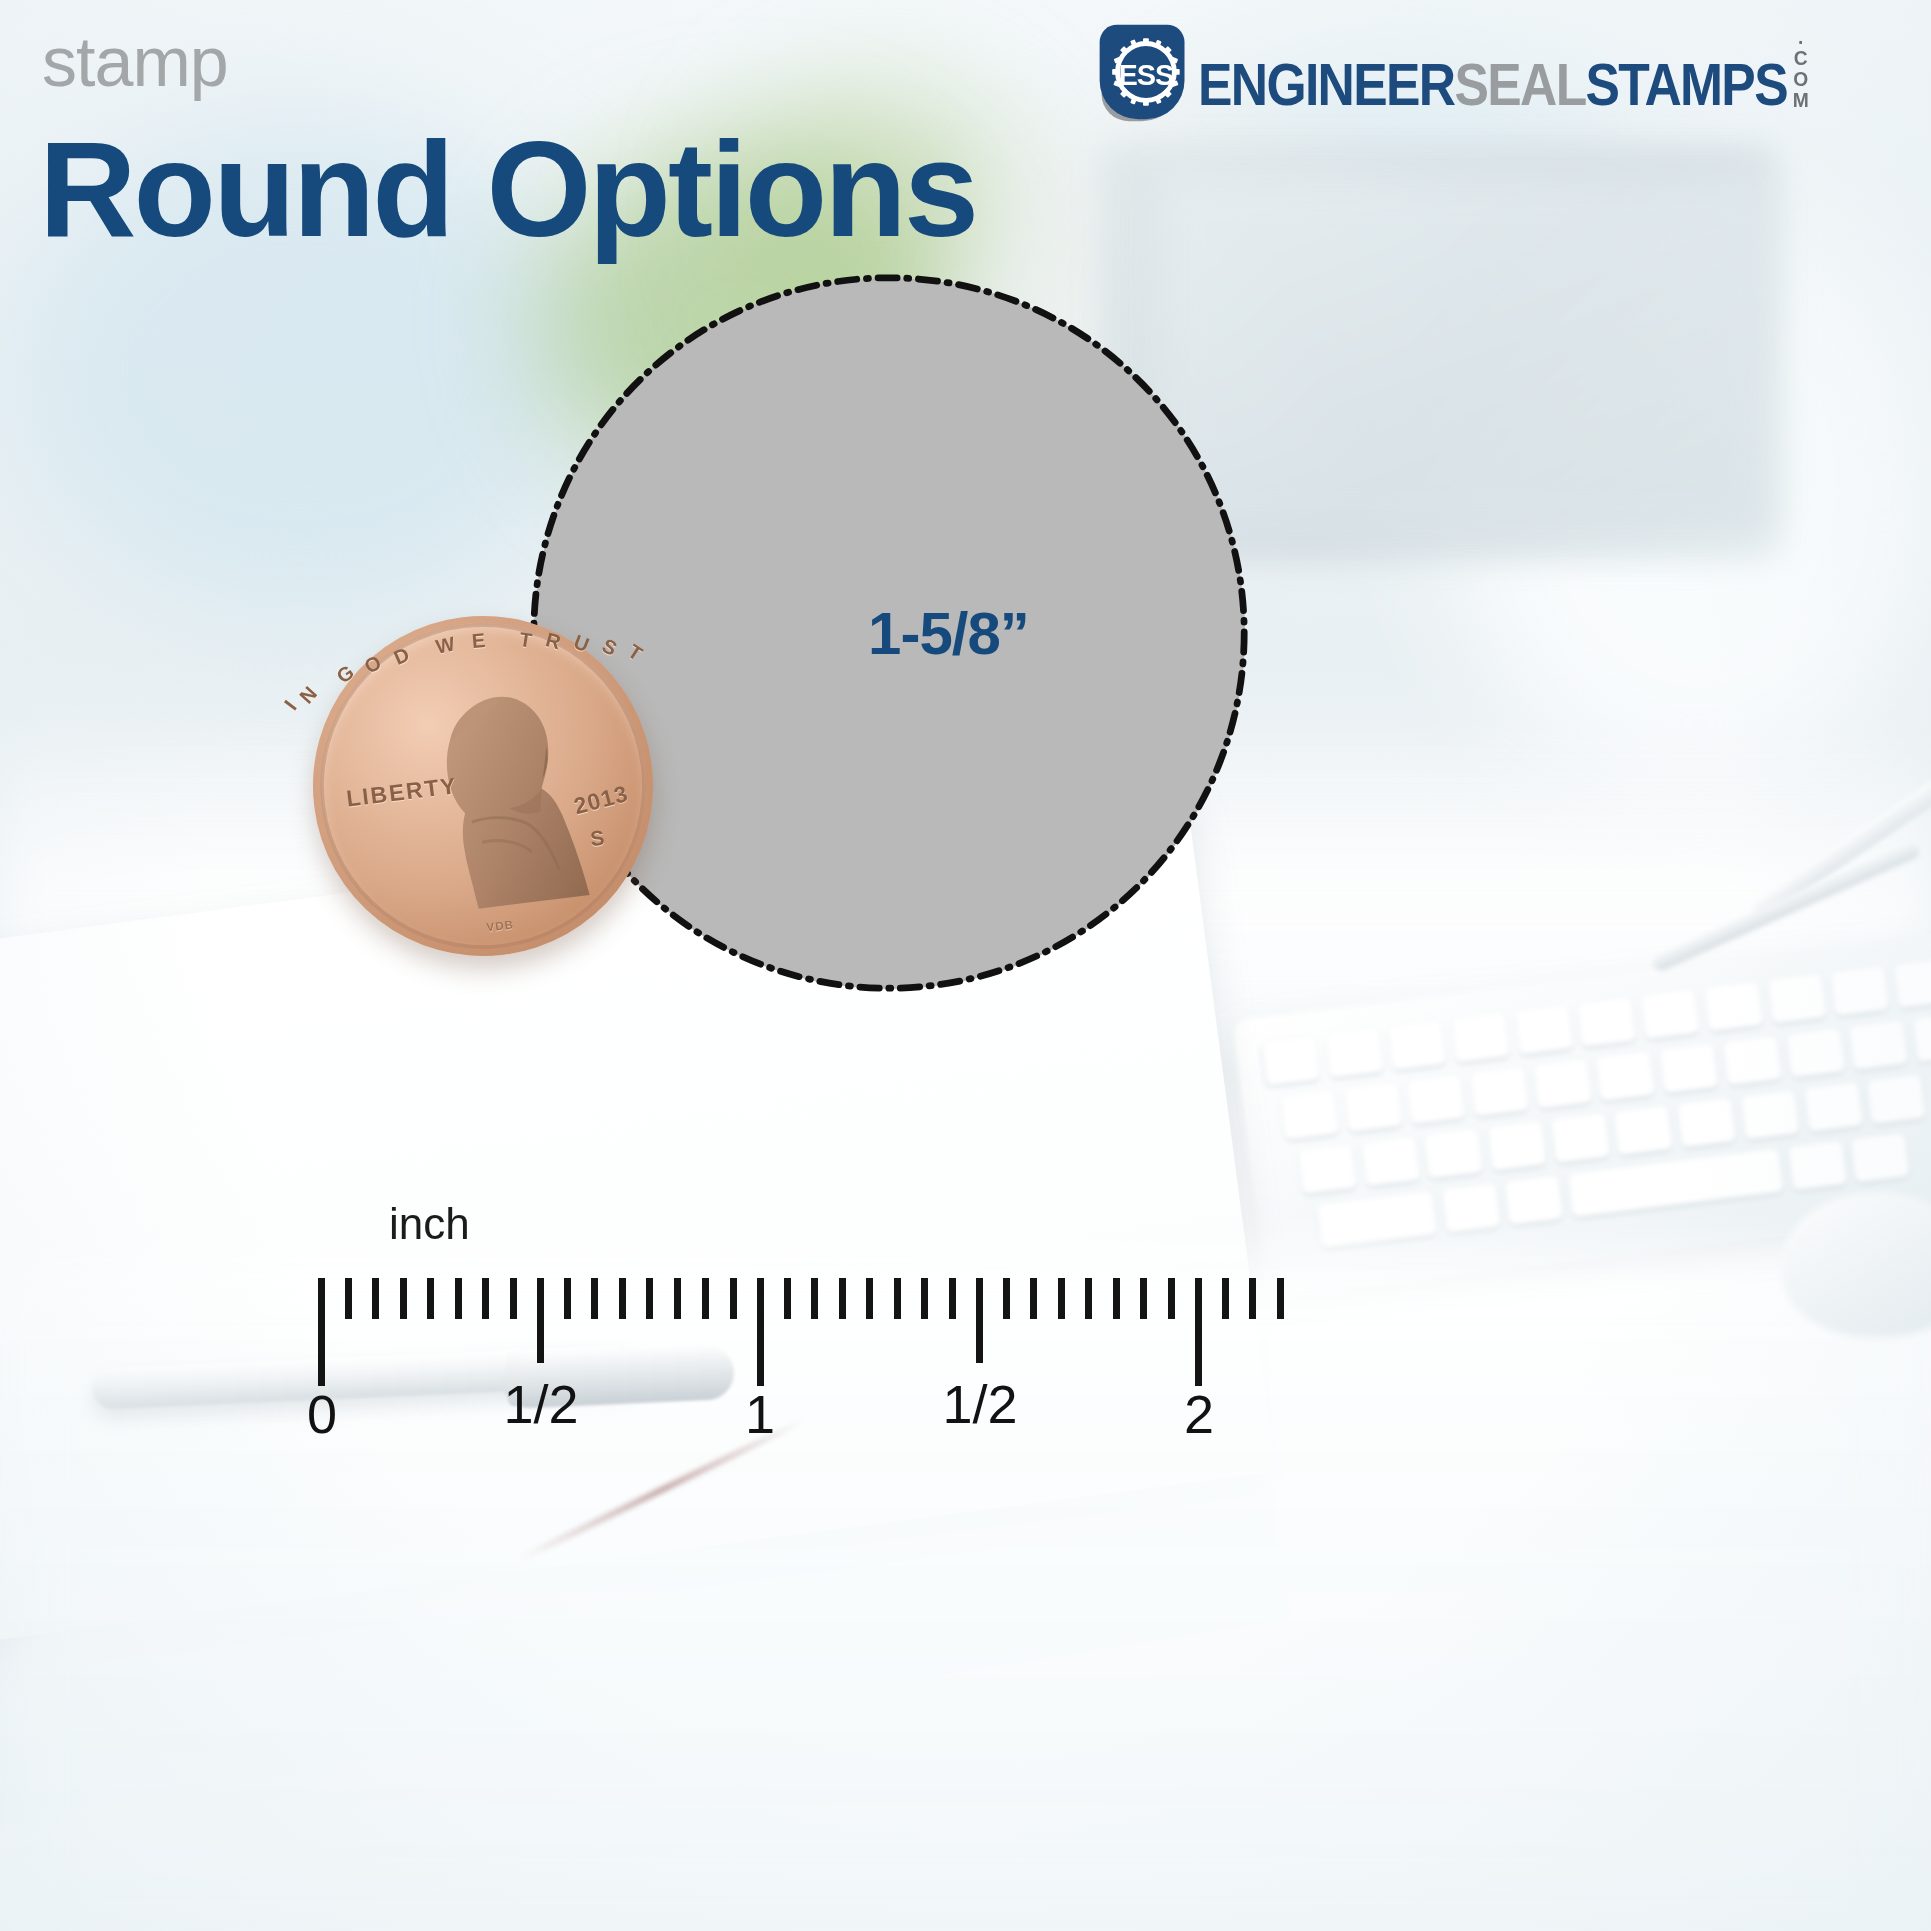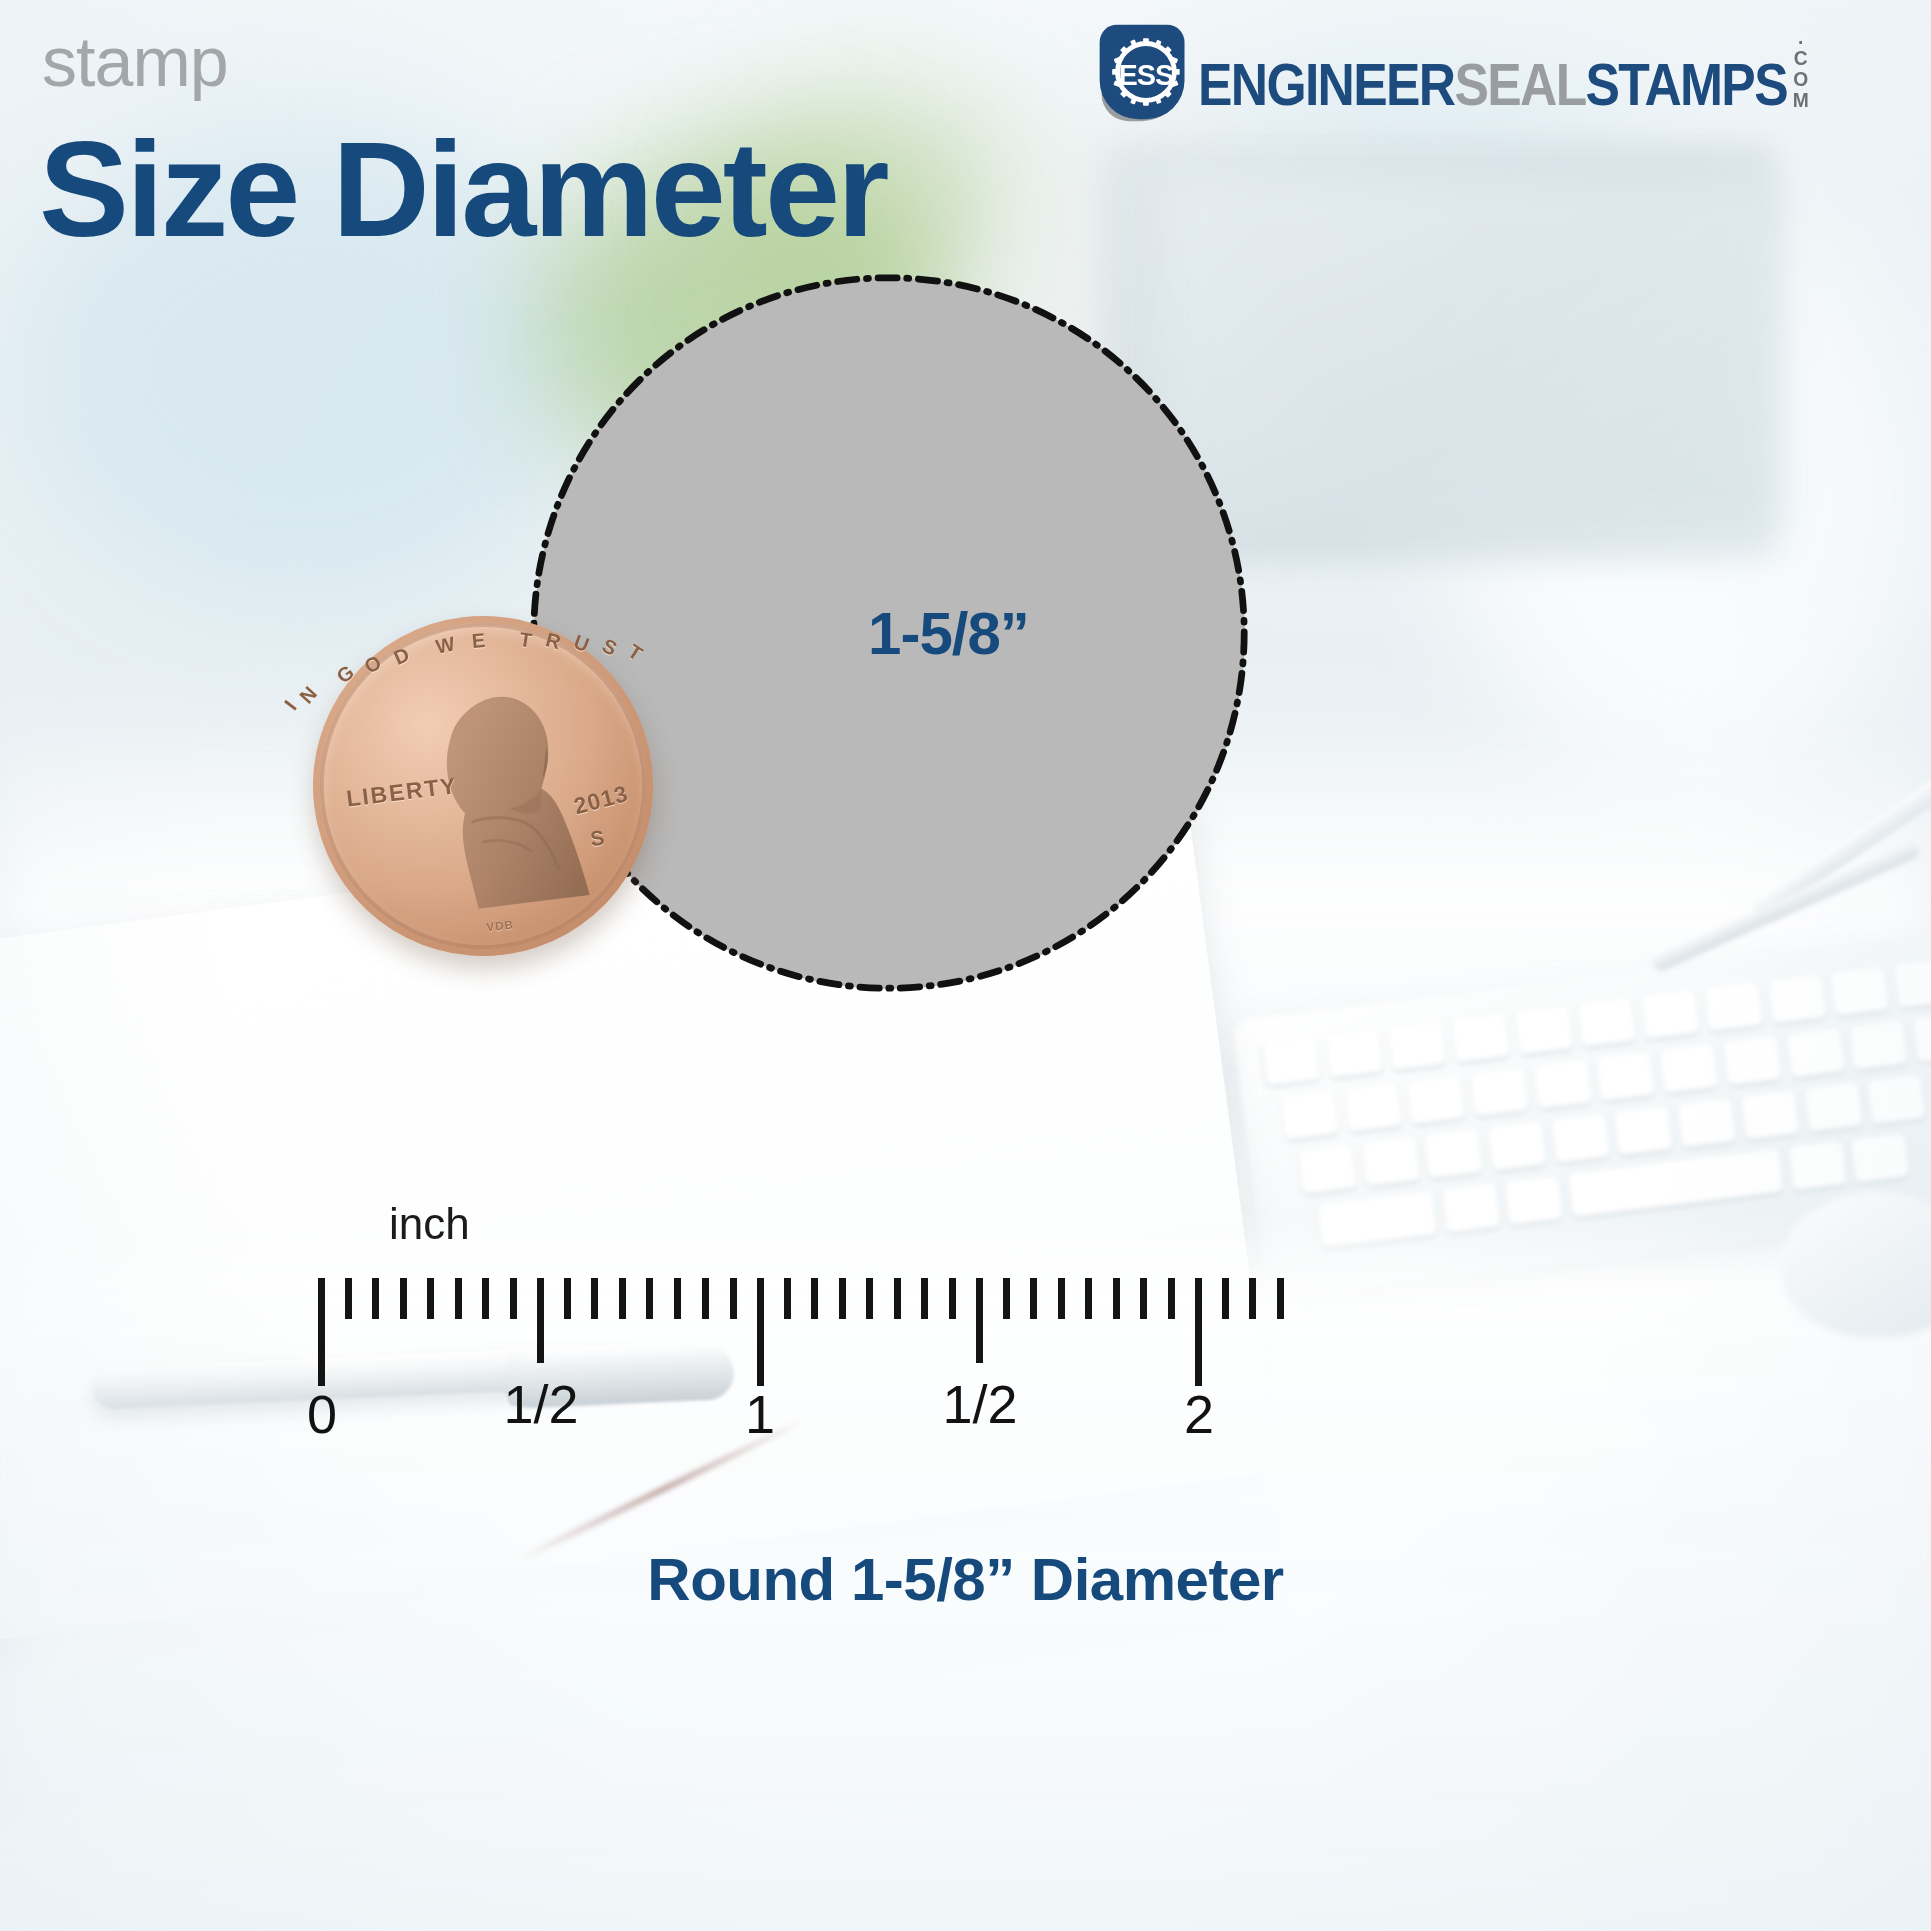--- a/index.html
+++ b/index.html
@@ -284,21 +284,21 @@
     <div class="stylus2"></div>
     <div class="mouse"></div>
     <div class="pen"></div>
     <div class="pen-cap"></div>
     <div class="pen-ring"></div>
     <div class="pinkline"></div>
     <div class="vign"></div>
   </div>
 
   <div class="brand-word">stamp</div>
-  <div class="title">Size Diameter</div>
+  <div class="title">Round Options</div>
 
   <div class="logo">
     <div class="logo-badge">
       <svg viewBox="0 0 112 112" width="108" height="108">
         <path d="M18 10 h54 a22 22 0 0 1 22 22 v36 a40 40 0 0 1 -40 40 h-14 a28 28 0 0 1 -28 -28 z" fill="#9a9da0"></path>
         <path d="M28 8 h52 a18 18 0 0 1 18 18 v40 a40 40 0 0 1 -40 40 h-8 a40 40 0 0 1 -40 -40 v-40 a18 18 0 0 1 18 -18 z" fill="#1d4b7e"></path>
         <g fill="#ffffff">
           <circle cx="58" cy="57" r="32"></circle>
         </g>
         <g fill="#1d4b7e">
@@ -417,16 +417,15 @@
     <div class="tick tick-minor" style="left:1233px;top:1278px;"></div>
     <div class="tick tick-minor" style="left:1261px;top:1278px;"></div>
 
     <div class="r-num" style="left:306px;top:1383px;">0</div>
     <div class="r-num" style="left:525px;top:1373px;">1/2</div>
     <div class="r-num" style="left:744px;top:1383px;">1</div>
     <div class="r-num" style="left:964px;top:1373px;">1/2</div>
     <div class="r-num" style="left:1183px;top:1383px;">2</div>
   </div>
 
-  <div class="caption">Round 1-5/8” Diameter</div>
 
 </div>
 
 
 </body></html>

